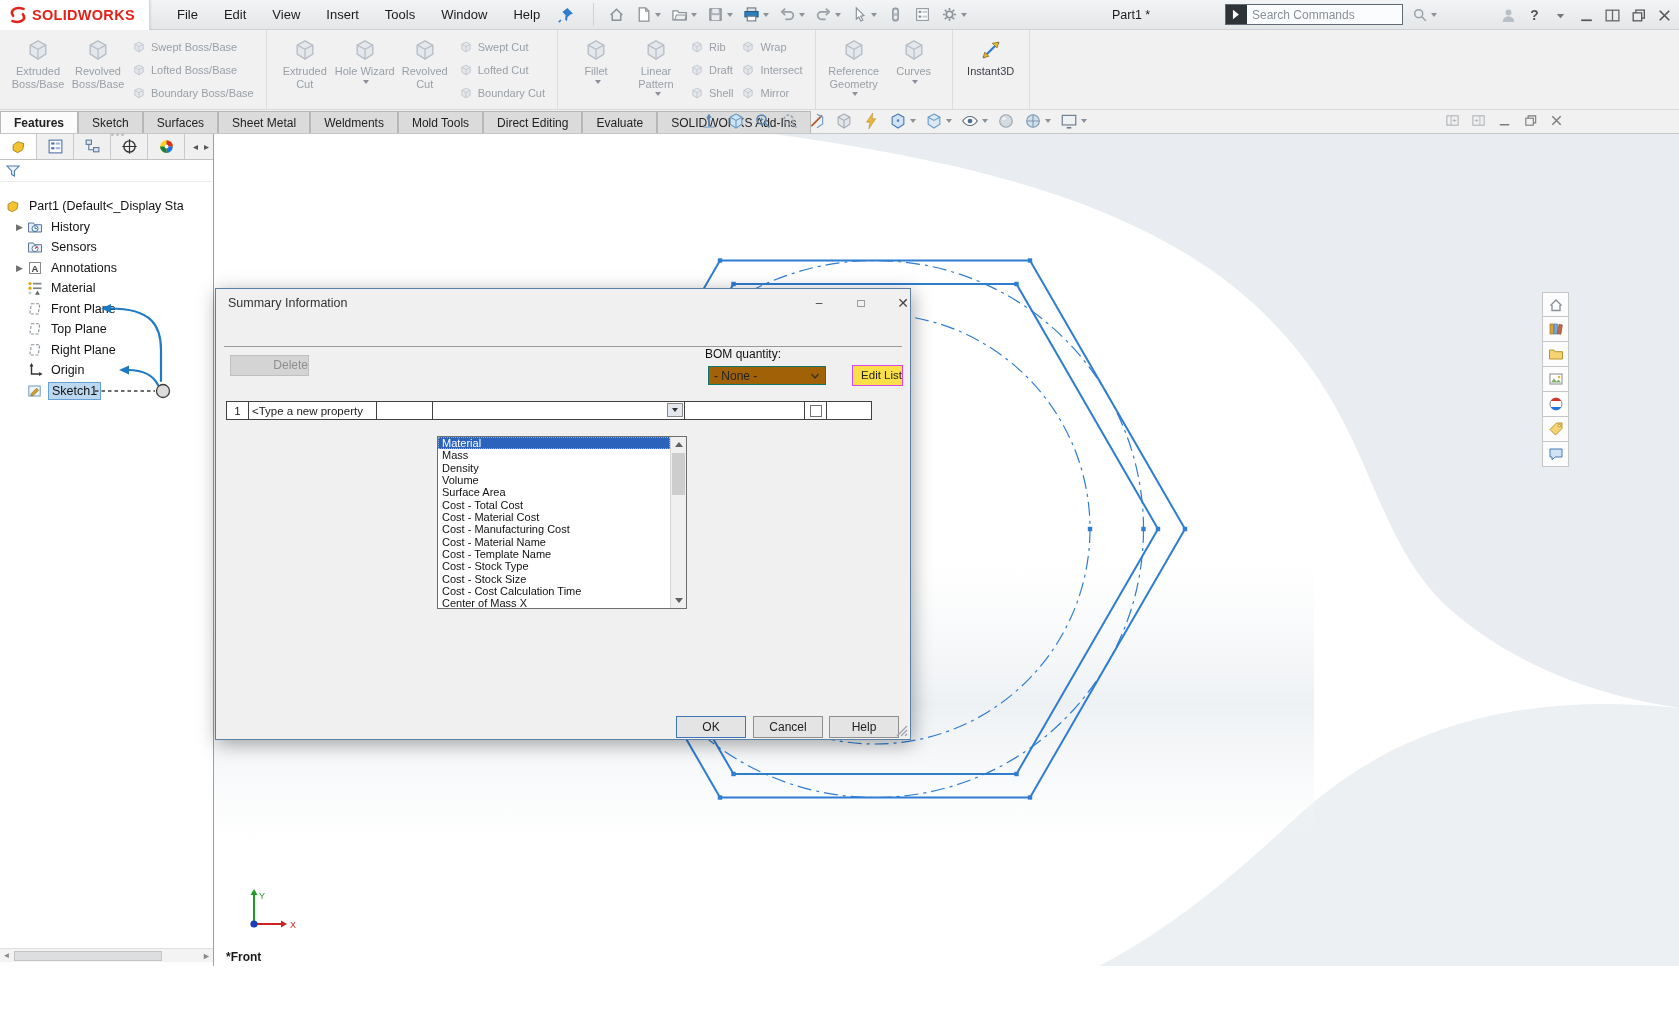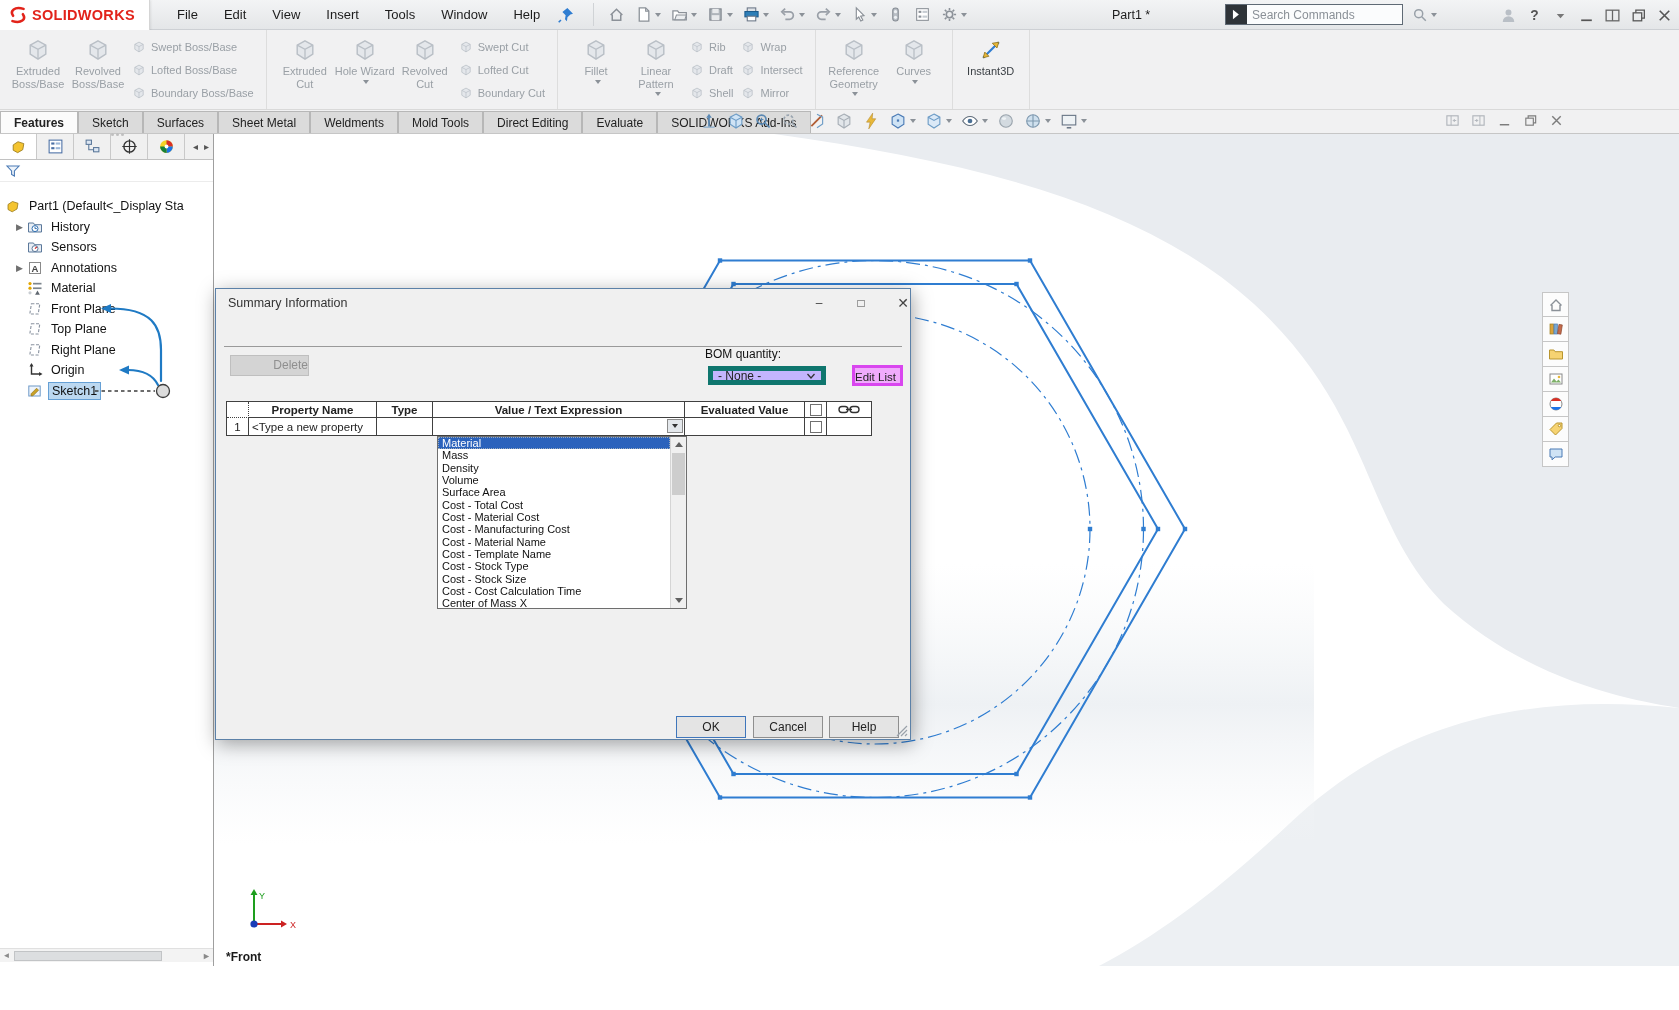--- a/index.html
+++ b/index.html
@@ -78,22 +78,22 @@
   
   #dialog{position:absolute;left:215px;top:288px;width:696px;height:452px;background:#f0f0f0;border:1px solid #5c81a8;box-shadow:2px 4px 18px rgba(0,0,0,.35);z-index:50}
   #dlg-titlebar{height:27px;display:flex;align-items:center;padding-left:12px;font-size:12.5px;color:#333}
   .dlg-winbtn{position:absolute;top:4px;width:22px;height:19px;display:flex;align-items:center;justify-content:center;color:#444;font-size:12px}
   #dlg-tabs{position:absolute;left:10px;top:36px;display:flex;align-items:flex-end}
   .dtab{padding:4px 11px;font-size:12px;background:#ececec;border:1px solid #919191;border-bottom:none;position:relative;top:1px}
   .dtab.active{background:#f2f2f2;padding-top:6px;top:0;z-index:2}
   #dlg-tabline{position:absolute;left:8px;right:8px;top:57px;border-top:1px solid #9a9a9a}
   #dlg-delete{position:absolute;left:14px;top:66px;width:79px;height:21px;background:#d4d4d4;border:1px solid #bfbfbf;color:#8f8f8f;font-size:12px;text-align:right;line-height:19px}
   #dlg-bom-label{position:absolute;left:489px;top:58px;font-size:12px;color:#111}
-  #dlg-bom{position:absolute;left:492px;top:77px;width:118px;height:19px;background:#c4b5fd;border:5px solid #0f766e;display:flex;align-items:center;justify-content:space-between;padding:0 5px;font-size:12px}
-  #dlg-editlist{position:absolute;left:636px;top:76px;width:51px;height:21px;background:#f0abfc;border:3px solid #d946ef;font-size:11.5px;text-align:left;line-height:19px}
+  #dlg-bom{position:absolute;left:492px;top:77px;width:118px;height:19px;background:#a16207;border:1px solid #0f766e;display:flex;align-items:center;justify-content:space-between;padding:0 5px;font-size:12px}
+  #dlg-editlist{position:absolute;left:636px;top:76px;width:51px;height:21px;background:#fde047;border:1px solid #d946ef;font-size:11.5px;text-align:right;line-height:19px}
   #dlg-table{position:absolute;left:10px;top:112px;width:646px;border:1px solid #404040;background:#fff}
   .dr{display:flex}
   .dc{border-right:1px solid #404040;overflow:hidden;white-space:nowrap;display:flex;align-items:center;padding:0 3px;font-size:11.5px}
   .dc:last-child{border-right:none}
   .dhead .dc{height:16px;font-weight:bold;justify-content:center;border-bottom:1px solid #404040}
   .dbody .dc{height:17px}
   .c0{width:22px}.c1{width:128px}.c2{width:56px}.c3{width:252px;position:relative}.c4{width:120px}.c5{width:22px;justify-content:center}.c6{width:44px;justify-content:center}
   .dhead .c0{border-style:dotted;border-width:0 1px 1px 0;border-color:#404040}
   .cb{width:12px;height:12px;background:#fff;border:1px solid #707070;display:inline-block}
   .combo-btn{position:absolute;right:1px;top:1px;width:16px;height:14px;background:#e4e8ec;border:1px solid #8a8a8a;display:flex;align-items:center;justify-content:center}
@@ -1008,39 +1008,20 @@
       <span>- None -</span>
       <span class="icon" style="width:10px;height:10px">
         <svg viewBox="0 0 10 10">
             <path d="M1.5 3l3.5 4 3.5-4" fill="none" stroke="#333" stroke-width="1.3"></path>
           </svg>
       </span>
     </div>
     <div id="dlg-editlist">Edit List</div>
 
     <div id="dlg-table">
-      <div class="dr dhead">
-        <div class="dc c0"></div>
-        <div class="dc c1">Property Name</div>
-        <div class="dc c2">Type</div>
-        <div class="dc c3">Value / Text Expression</div>
-        <div class="dc c4">Evaluated Value</div>
-        <div class="dc c5">
-            <span class="cb"></span>
-          </div>
-        <div class="dc c6">
-          <span class="icon" style="width:22px;height:13px">
-            <svg viewBox="0 0 22 13">
-                <rect x="1" y="3.5" width="9" height="6" rx="3" fill="none" stroke="#333" stroke-width="1.4"></rect>
-                <rect x="12" y="3.5" width="9" height="6" rx="3" fill="none" stroke="#333" stroke-width="1.4"></rect>
-                <path d="M8 6.5h6" stroke="#333" stroke-width="1.4"></path>
-              </svg>
-          </span>
-        </div>
-      </div>
       <div class="dr dbody">
         <div class="dc c0" style="justify-content:center">1</div>
         <div class="dc c1">&lt;Type a new property</div>
         <div class="dc c2"></div>
         <div class="dc c3">
           <span class="combo-btn">
               <i></i>
             </span>
         </div>
         <div class="dc c4"></div>

